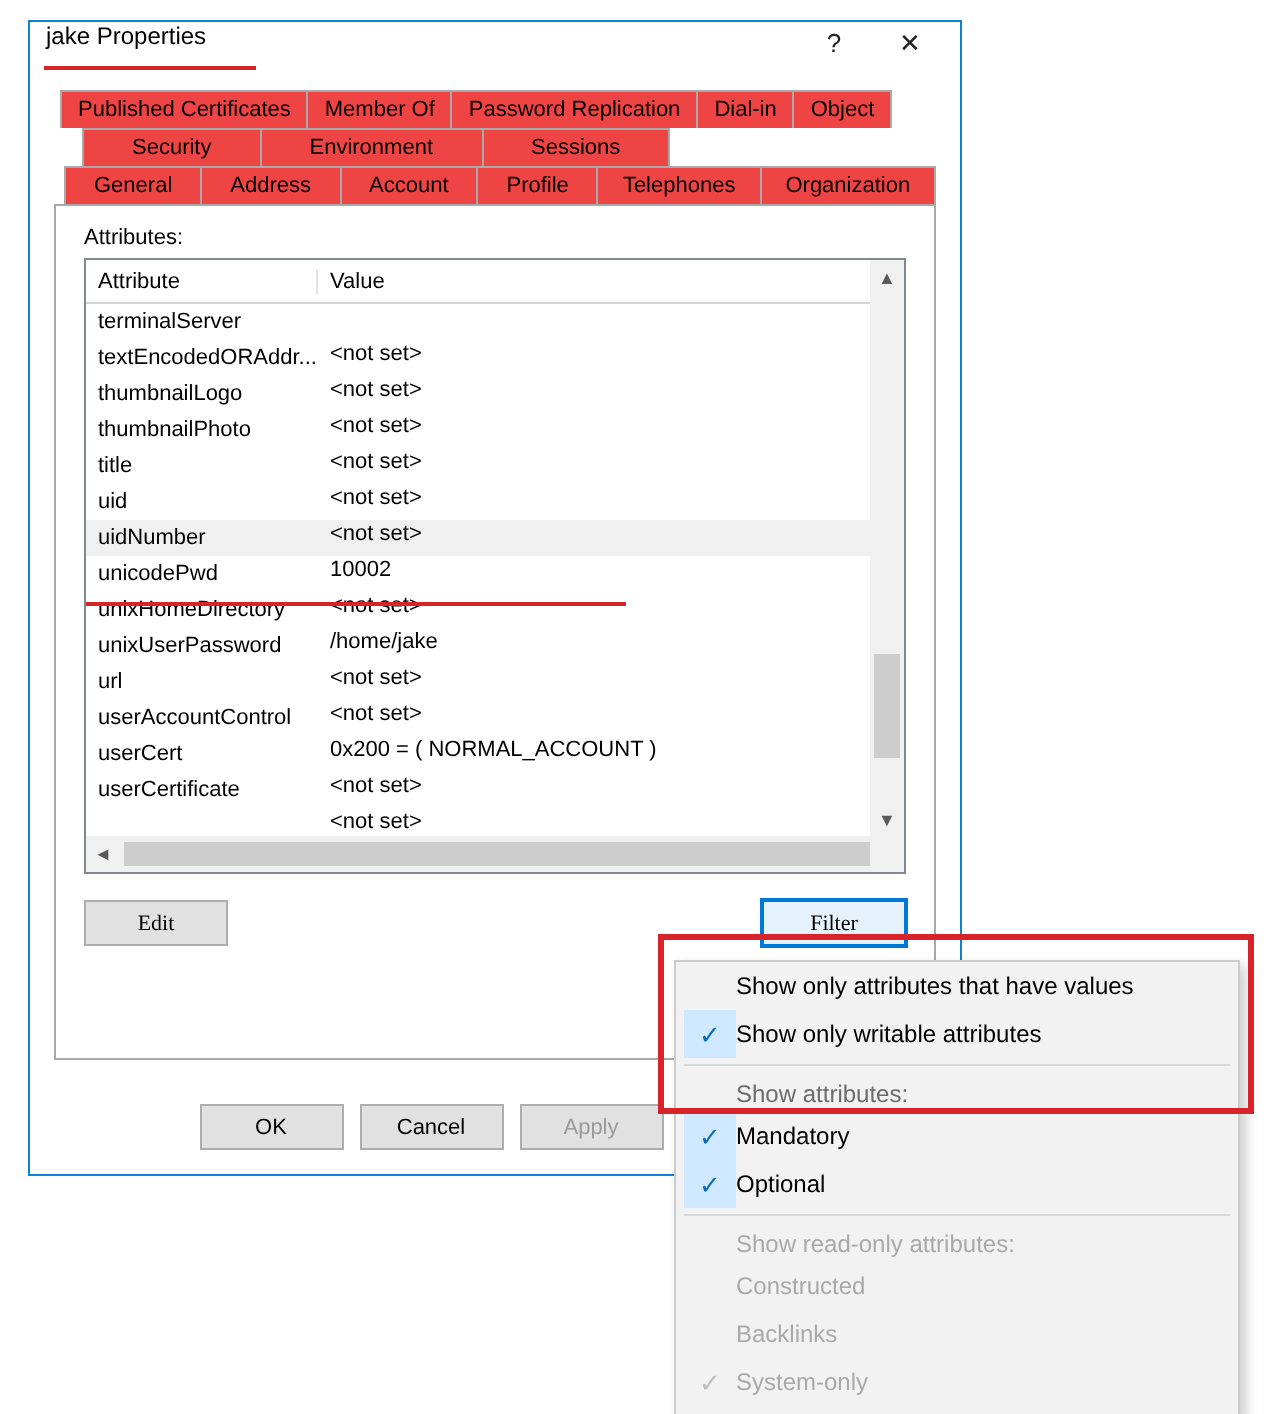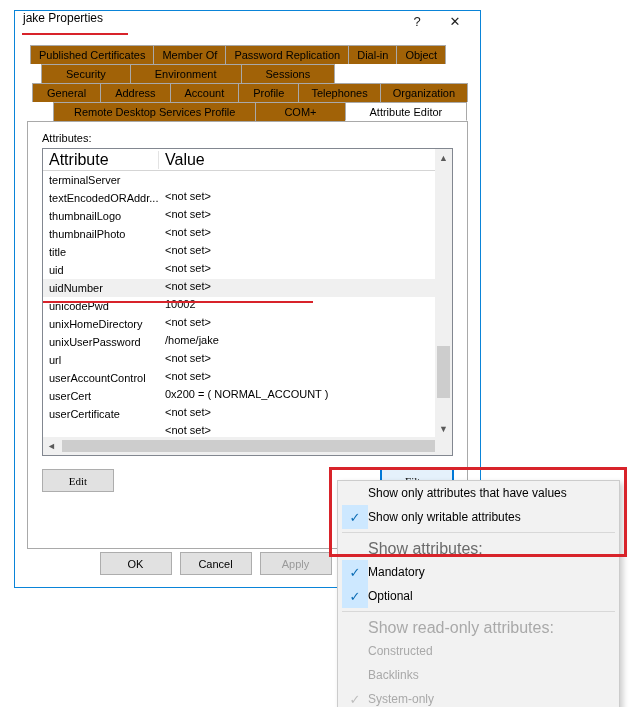--- a/index.html
+++ b/index.html
@@ -41,21 +41,21 @@
   .tab-area {
     margin: 6px 12px 0 12px;
   }
   .tab-row {
     display: flex;
     gap: 0;
   }
   .tab {
     border: 1px solid #a9a9a9;
     border-bottom: none;
-    background: #a16207;
+    background: #ef4444;
     padding: 2px 8px;
     font-size: 11px;
     margin-right: -1px;
     height: 19px;
     display: flex; align-items: center;
     white-space: nowrap;
   }
   .tab-row.r1 { padding-left: 3px; }
   .tab-row.r2 { padding-left: 14px; }
   .tab-row.r3 { padding-left: 5px; }
@@ -82,21 +82,21 @@
     height: 308px;
     position: relative;
     overflow: hidden;
   }
   .grid-head {
     display: flex;
     border-bottom: 1px solid #d5d5d5;
     background: #fff;
     height: 22px;
     align-items: center;
-    font-size: 16px;
+    font-size: 11px;
   }
   .grid-head .c1 { width: 116px; padding-left: 6px; border-right: 1px solid #e3e3e3;}
   .grid-head .c2 { flex: 1; padding-left: 6px;}
   .grid-body {
     position: absolute;
     top: 22px; left: 0; right: 17px; bottom: 18px;
     overflow: hidden;
   }
   .row {
     display: flex;
@@ -198,21 +198,21 @@
     color: #0a6bb4;
     font-size: 13px;
   }
   .popup .item .chk.sel-bg { background: #cde8ff; }
   .popup .sep {
     height: 1px; background: #d8d8d8; margin: 3px 4px;
   }
   .popup .heading {
     color: #6b6b6b;
     padding: 4px 0 2px 30px;
-    font-size: 16px;
+    font-size: 12px;
   }
   .popup .dim { color: #a9a9a9; }
 
   .red-box {
     position: absolute;
     left: 329px; top: 467px;
     width: 298px; height: 90px;
     border: 3px solid #d8232a;
     pointer-events: none;
   }
@@ -246,25 +246,20 @@
       <div class="tab" style="padding:2px 24px">Sessions</div>
     </div>
     <div class="tab-row r3">
       <div class="tab" style="padding:2px 14px">General</div>
       <div class="tab" style="padding:2px 14px">Address</div>
       <div class="tab" style="padding:2px 14px">Account</div>
       <div class="tab" style="padding:2px 14px">Profile</div>
       <div class="tab" style="padding:2px 12px">Telephones</div>
       <div class="tab" style="padding:2px 12px">Organization</div>
     </div>
-    <div class="tab-row r4">
-      <div class="tab" style="padding:2px 20px">Remote Desktop Services Profile</div>
-      <div class="tab" style="padding:2px 28px">COM+</div>
-      <div class="tab active" style="padding:2px 24px">Attribute Editor</div>
-    </div>
 
     <div class="tab-body">
       <div class="lbl-attributes">Attributes:</div>
 
       <div class="grid-wrap">
         <div class="grid-head">
           <div class="c1">Attribute</div>
           <div class="c2">Value</div>
         </div>
         <div class="grid-body">

